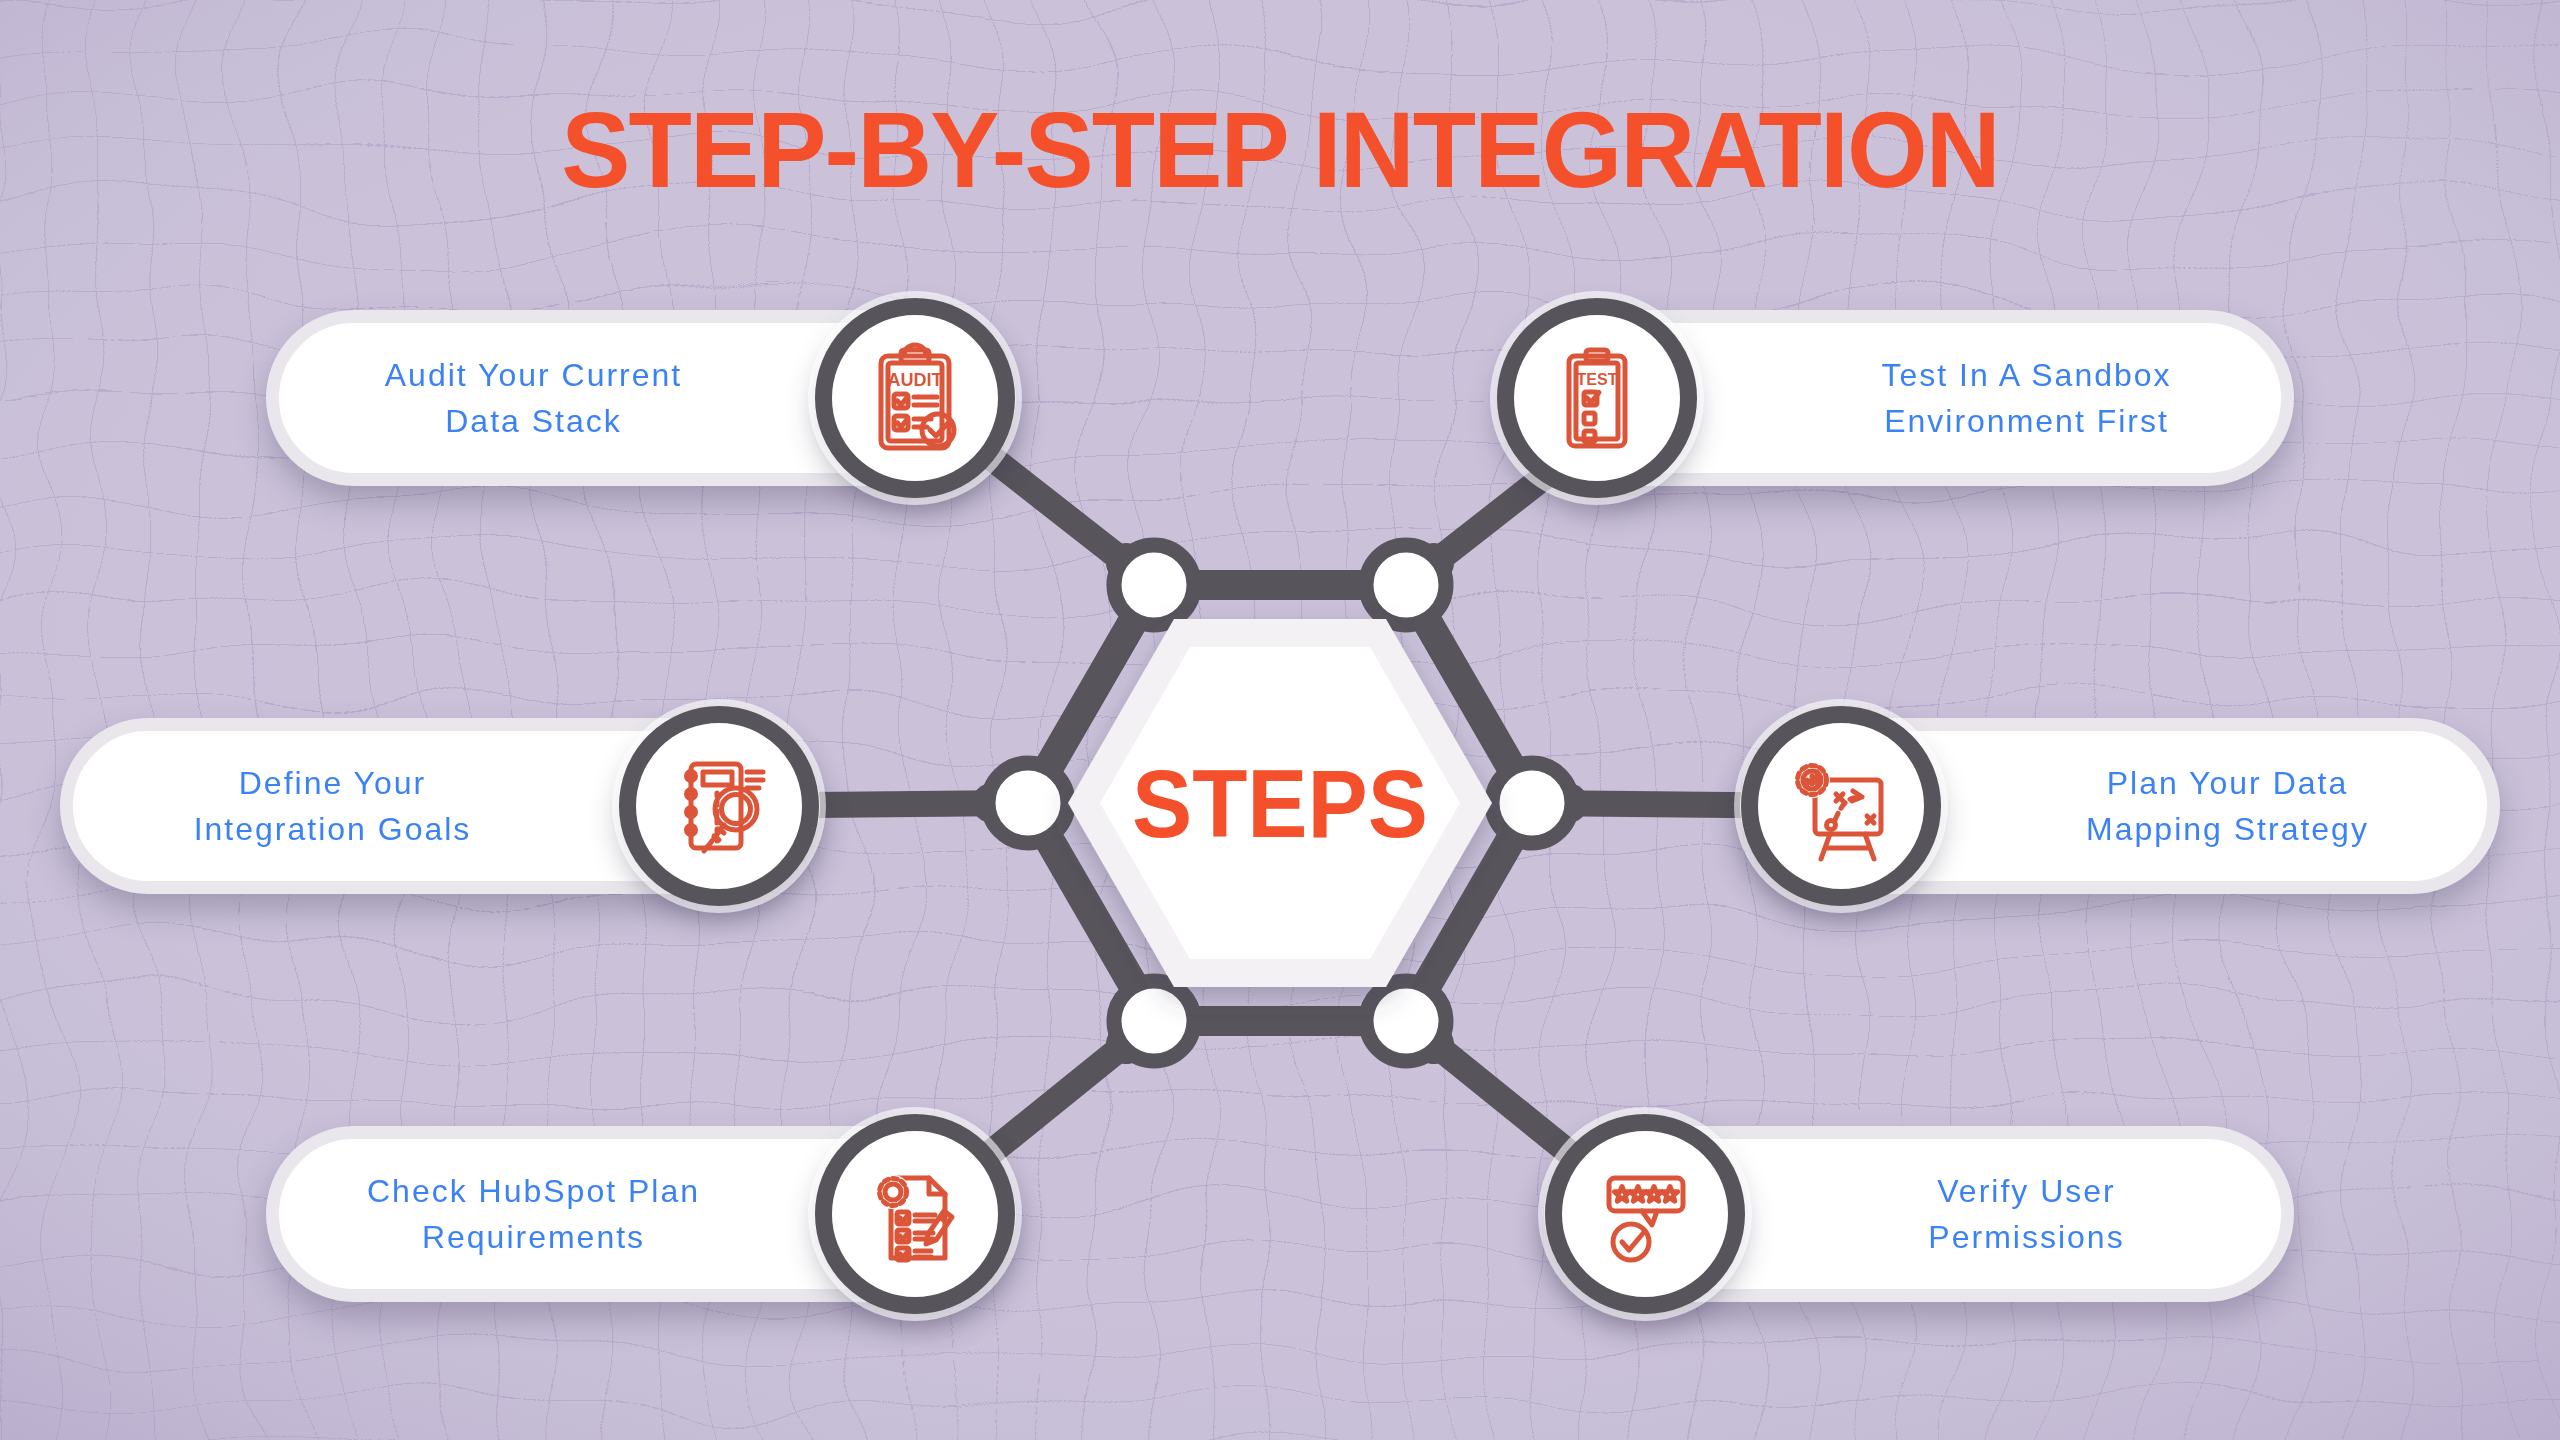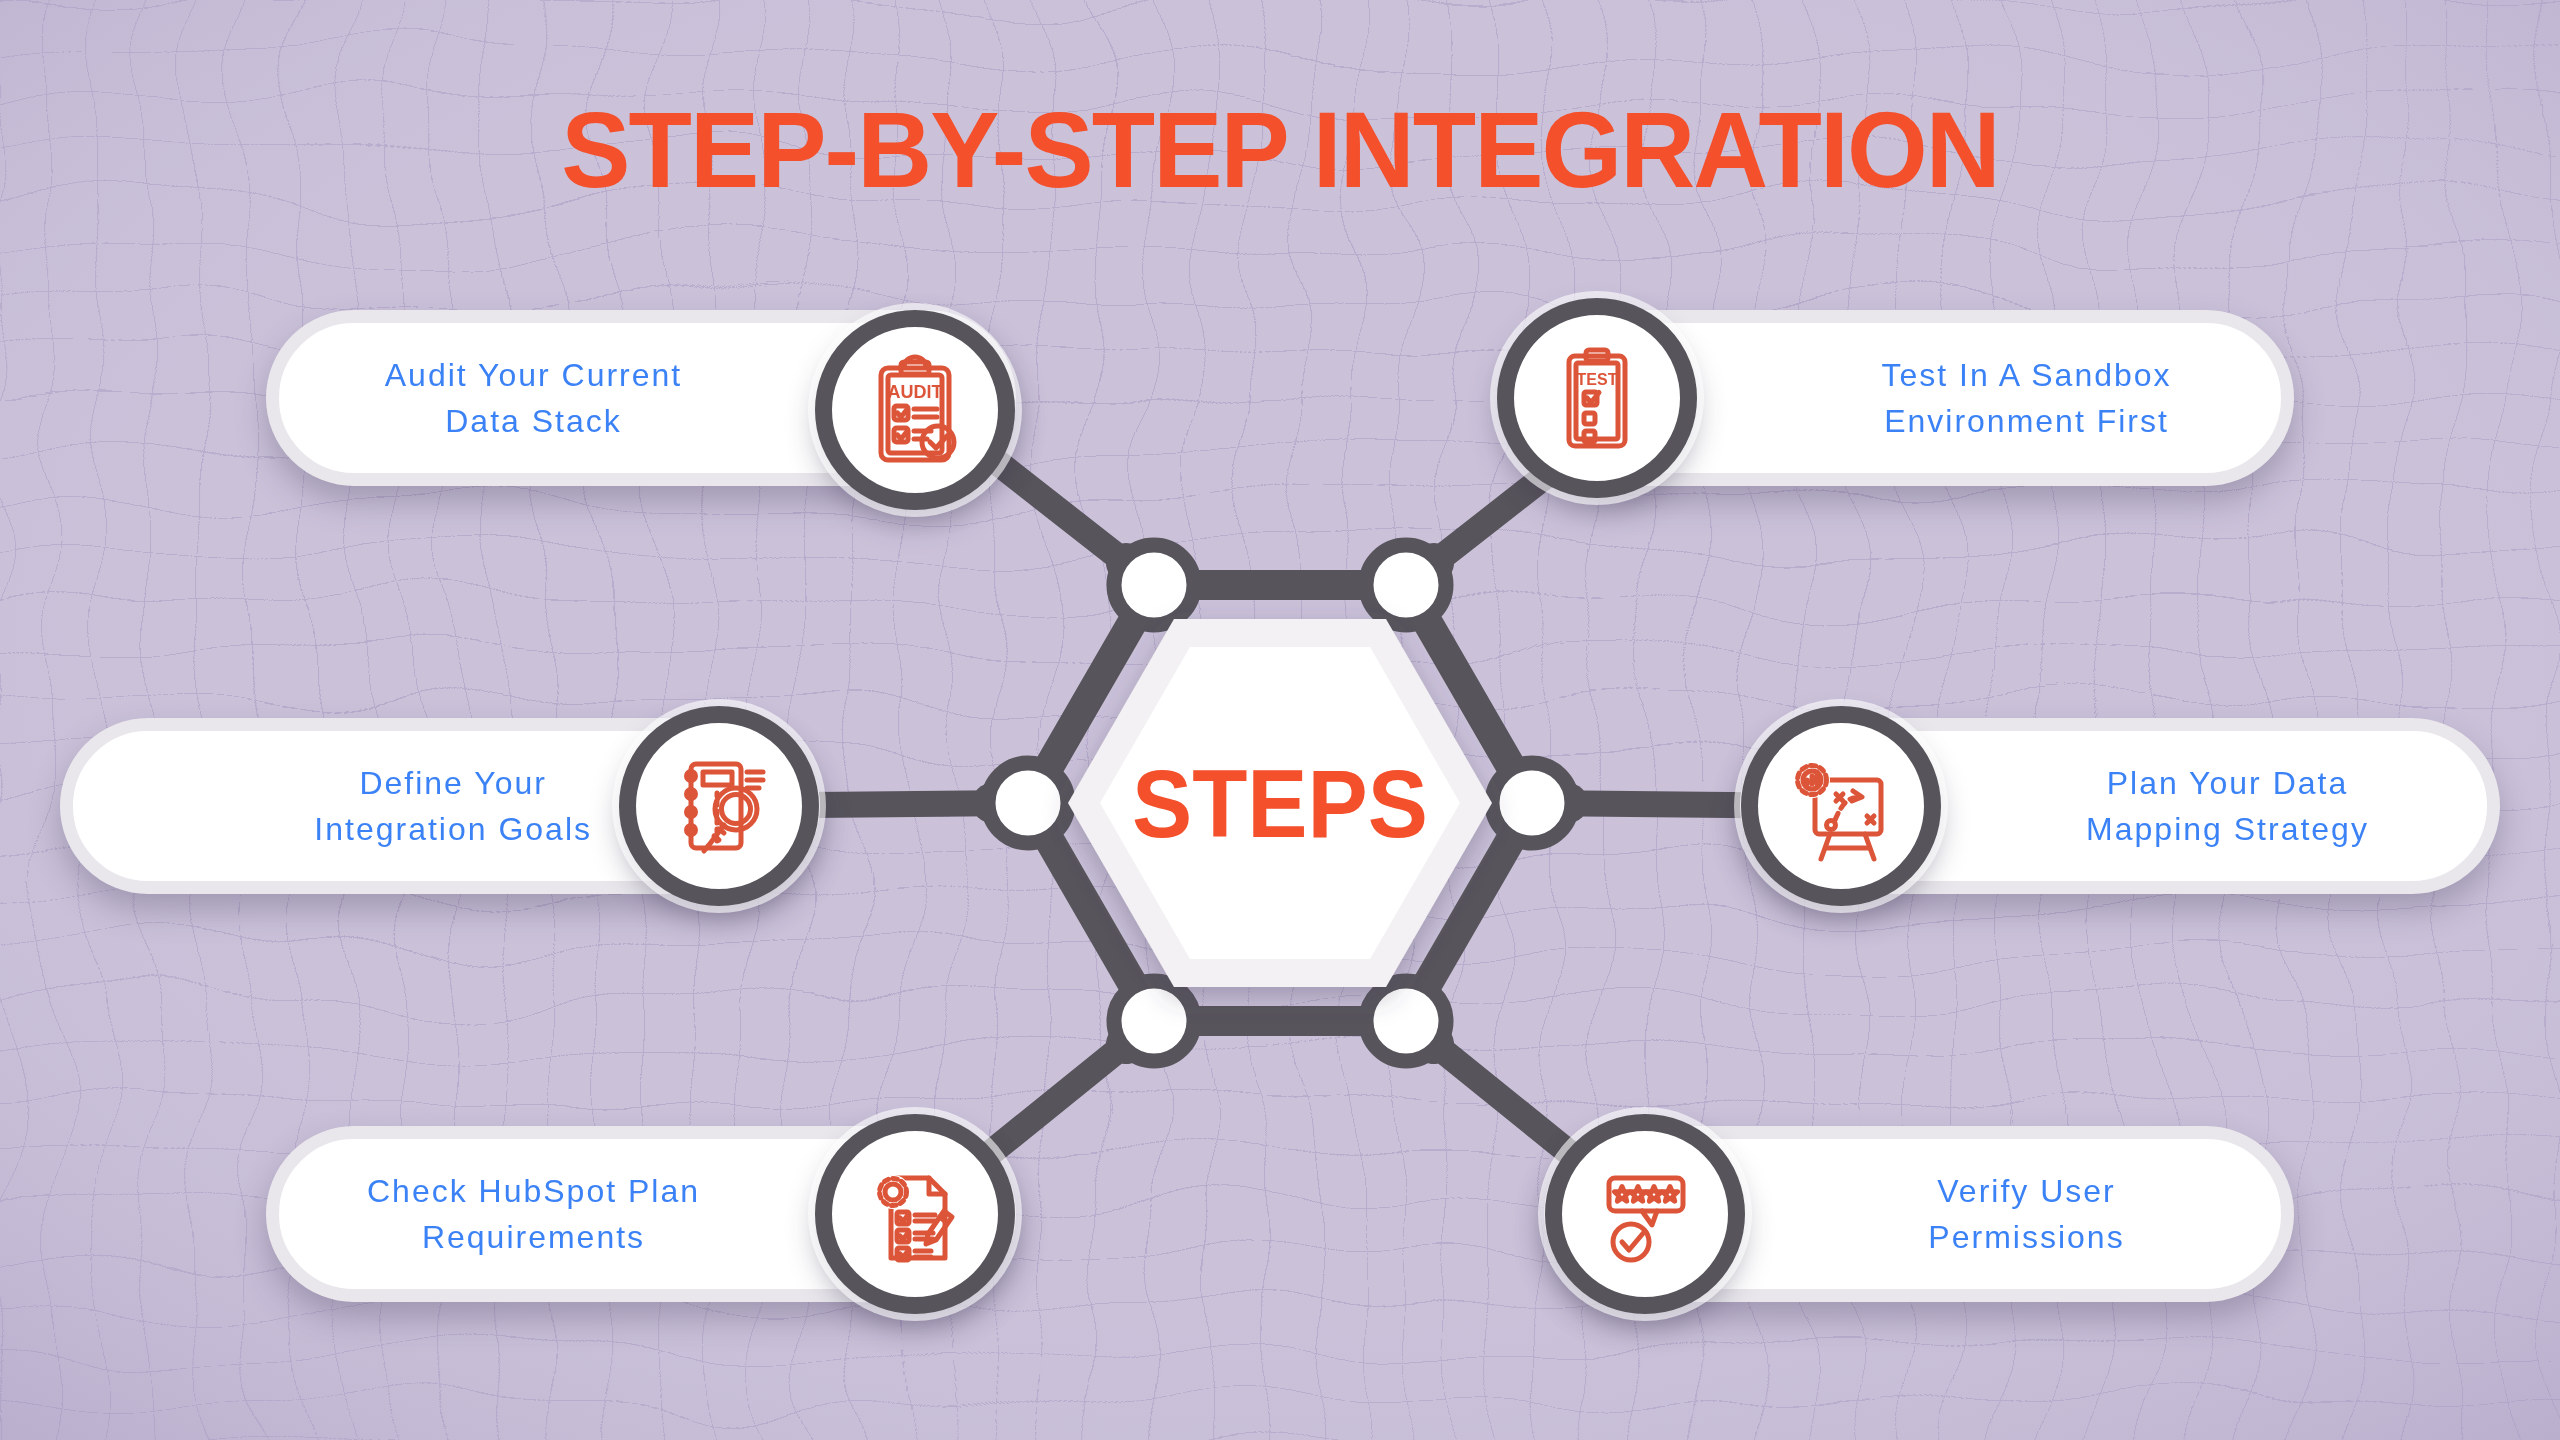--- a/index.html
+++ b/index.html
@@ -24,27 +24,27 @@
   .pill-left{padding-right:215px;}
   .pill-right{padding-left:215px;}
 
   .icon-circle{position:absolute;z-index:3;width:200px;height:200px;box-sizing:border-box;
     border-radius:50%;background:#FFFFFF;border:17px solid #57545B;
     box-shadow:0 0 0 7px rgba(255,255,255,.6),0 14px 28px rgba(58,48,78,.35);
     display:flex;align-items:center;justify-content:center;}
   .icon-circle svg{width:120px;height:120px;}
 
   .pos-tl{left:266px;top:310px;width:750px;}
-  .pos-ml{left:60px;top:718px;width:760px;justify-content:flex-end;}
+  .pos-ml{left:60px;top:718px;width:760px;}
   .pos-bl{left:266px;top:1126px;width:750px;}
   .pos-tr{left:1544px;top:310px;width:750px;}
   .pos-mr{left:1740px;top:718px;width:760px;}
   .pos-br{left:1544px;top:1126px;width:750px;}
 
-  .cir-tl{left:815px;top:310px;}
+  .cir-tl{left:815px;top:298px;}
   .cir-ml{left:619px;top:706px;}
   .cir-bl{left:815px;top:1114px;}
   .cir-tr{left:1497px;top:298px;}
   .cir-mr{left:1741px;top:706px;}
   .cir-br{left:1545px;top:1114px;}
 
   .ic{stroke:#DC5539;stroke-width:5;fill:none;stroke-linecap:round;stroke-linejoin:round;}
   .ic-txt{fill:#DC5539;stroke:none;font-family:"Liberation Sans",sans-serif;font-weight:700;}
 </style>
 </head>

